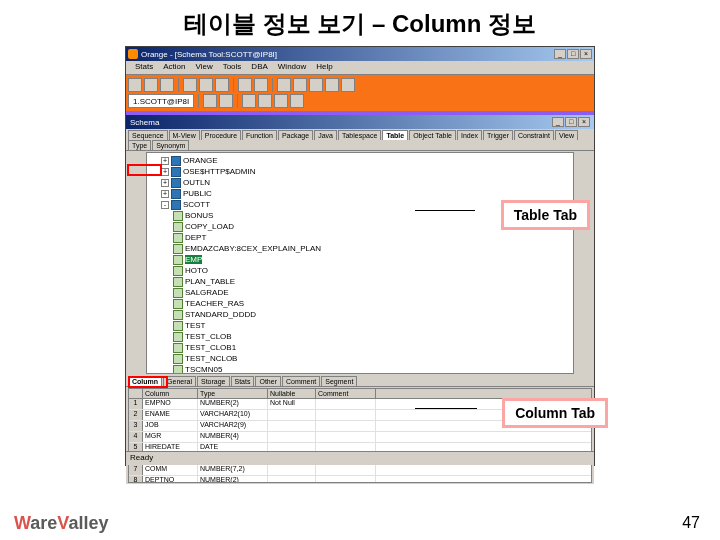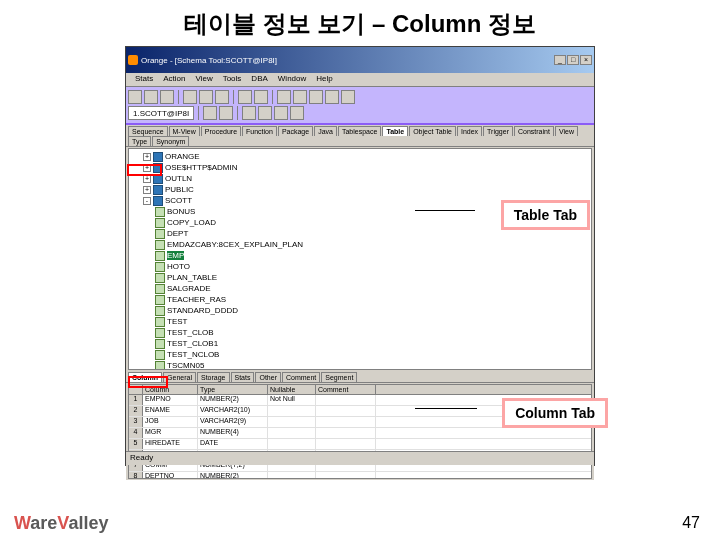--- a/index.html
+++ b/index.html
@@ -1,37 +1,37 @@
 <!DOCTYPE html>
 <html><head>
 <meta charset="utf-8">
 <style>
 *{box-sizing:border-box;margin:0;padding:0;font-family:Tahoma,Arial,sans-serif}
 body{width:720px;height:540px;background:#fff;position:relative;overflow:hidden}
 .slide-title{text-align:center;font-size:24px;font-weight:700;margin:8px 0 6px;font-family:"Malgun Gothic",Arial,sans-serif}
 .app-window{margin:0 auto;width:470px;height:420px;background:#d4d0c8;border:1px solid #404040;font-size:8px;position:relative}
-.titlebar{height:26px;background:linear-gradient(90deg,#0a246a,#a6caf0);display:flex;align-items:center;padding:0 2px;color:#fff;font-size:8px}
+.titlebar{height:14px;background:linear-gradient(90deg,#0a246a,#a6caf0);display:flex;align-items:center;padding:0 2px;color:#fff;font-size:8px}
 .titlebar .icon{width:10px;height:10px;background:#ff8c00;border-radius:2px;margin-right:3px}
 .titlebar-text{flex:1;white-space:nowrap;overflow:hidden}
 .win-btns{display:flex;gap:1px}
 .win-btn{width:12px;height:10px;background:#d4d0c8;border:1px solid #808080;font-size:7px;line-height:7px;text-align:center;color:#000;cursor:pointer}
 .menubar{height:14px;background:#d4d0c8;display:flex;padding:0 4px;font-size:8px;border-bottom:1px solid #808080}
 .menubar span{padding:1px 5px;cursor:pointer}
-.toolbars{background:#c4b5fd;border-bottom:2px solid #8b5cf6;padding:2px}
+.toolbars{background:#f97316;border-bottom:4px solid #8b5cf6;padding:2px}
 .tb-row{display:flex;align-items:center;gap:2px;padding:1px 0}
 .tb-btn{width:14px;height:14px;background:#d4d0c8;border:1px solid #808080;cursor:pointer}
 .tb-sep{width:1px;height:14px;background:#808080;margin:0 2px}
 .conn-box{border:1px solid #808080;padding:1px 4px;height:14px;background:#fff;font-size:8px;display:flex;align-items:center}
 .inner-title{height:14px;background:linear-gradient(90deg,#0a246a,#a6caf0);color:#fff;font-size:8px;padding:1px 4px;display:flex;align-items:center}
 .inner-title .win-btns{margin-left:auto}
 .body-area{display:flex;flex-direction:column;height:355px;background:#d4d0c8}
 .top-tabs{display:flex;background:#d4d0c8;border-bottom:1px solid #808080;font-size:7px;padding:1px 2px 0;flex-wrap:wrap}
 .tab{padding:1px 3px;border:1px solid #808080;border-bottom:none;background:#d4d0c8;margin-right:1px;cursor:pointer;white-space:nowrap}
 .tab.active{background:#fff;font-weight:700}
-.tree-area{flex:1;background:#fff;border:1px solid #808080;margin:1px 2px;overflow:auto;font-size:8px;padding:2px}
+.tree-area{flex:1;background:#fff;border:1px solid #808080;margin:1px 20px;overflow:auto;font-size:8px;padding:2px}
 .tree-row{display:flex;align-items:center;height:11px;white-space:nowrap}
 .indent1{padding-left:12px}.indent2{padding-left:24px}
 .expander{width:8px;height:8px;border:1px solid #808080;text-align:center;line-height:6px;font-size:7px;margin-right:2px;cursor:pointer}
 .node-icon{width:10px;height:10px;margin-right:2px;display:inline-block}
 .db-icon{background:#2e75b6;border:1px solid #1f4e78}
 .tbl-icon{background:#c5e0b4;border:1px solid #548235}
 .sel{background:#15803d;color:#fff}
 .bottom-tabs{display:flex;background:#d4d0c8;font-size:7px;padding:1px 2px 0;border-bottom:1px solid #808080}
 .grid-area{height:95px;background:#fff;border:1px solid #808080;margin:1px 2px;font-size:8px;overflow:hidden}
 .grid-header{display:flex;background:#d4d0c8;border-bottom:1px solid #808080}
@@ -102,20 +102,28 @@
       <div class="tb-sep"></div>
       <div class="tb-btn"></div>
       <div class="tb-btn"></div>
       <div class="tb-sep"></div>
       <div class="tb-btn"></div>
       <div class="tb-btn"></div>
       <div class="tb-btn"></div>
       <div class="tb-btn"></div>
     </div>
   </div>
+  <div class="inner-title">
+    <span>Schema</span>
+    <div class="win-btns">
+      <div class="win-btn">_</div>
+      <div class="win-btn">□</div>
+      <div class="win-btn">×</div>
+    </div>
+  </div>
   <div class="body-area">
     <div class="top-tabs" id="top-tabs">
         <div class="tab">Sequence</div>
         <div class="tab">M-View</div>
         <div class="tab">Procedure</div>
         <div class="tab">Function</div>
         <div class="tab">Package</div>
         <div class="tab">Java</div>
         <div class="tab">Tablespace</div>
         <div class="tab active">Table</div>

